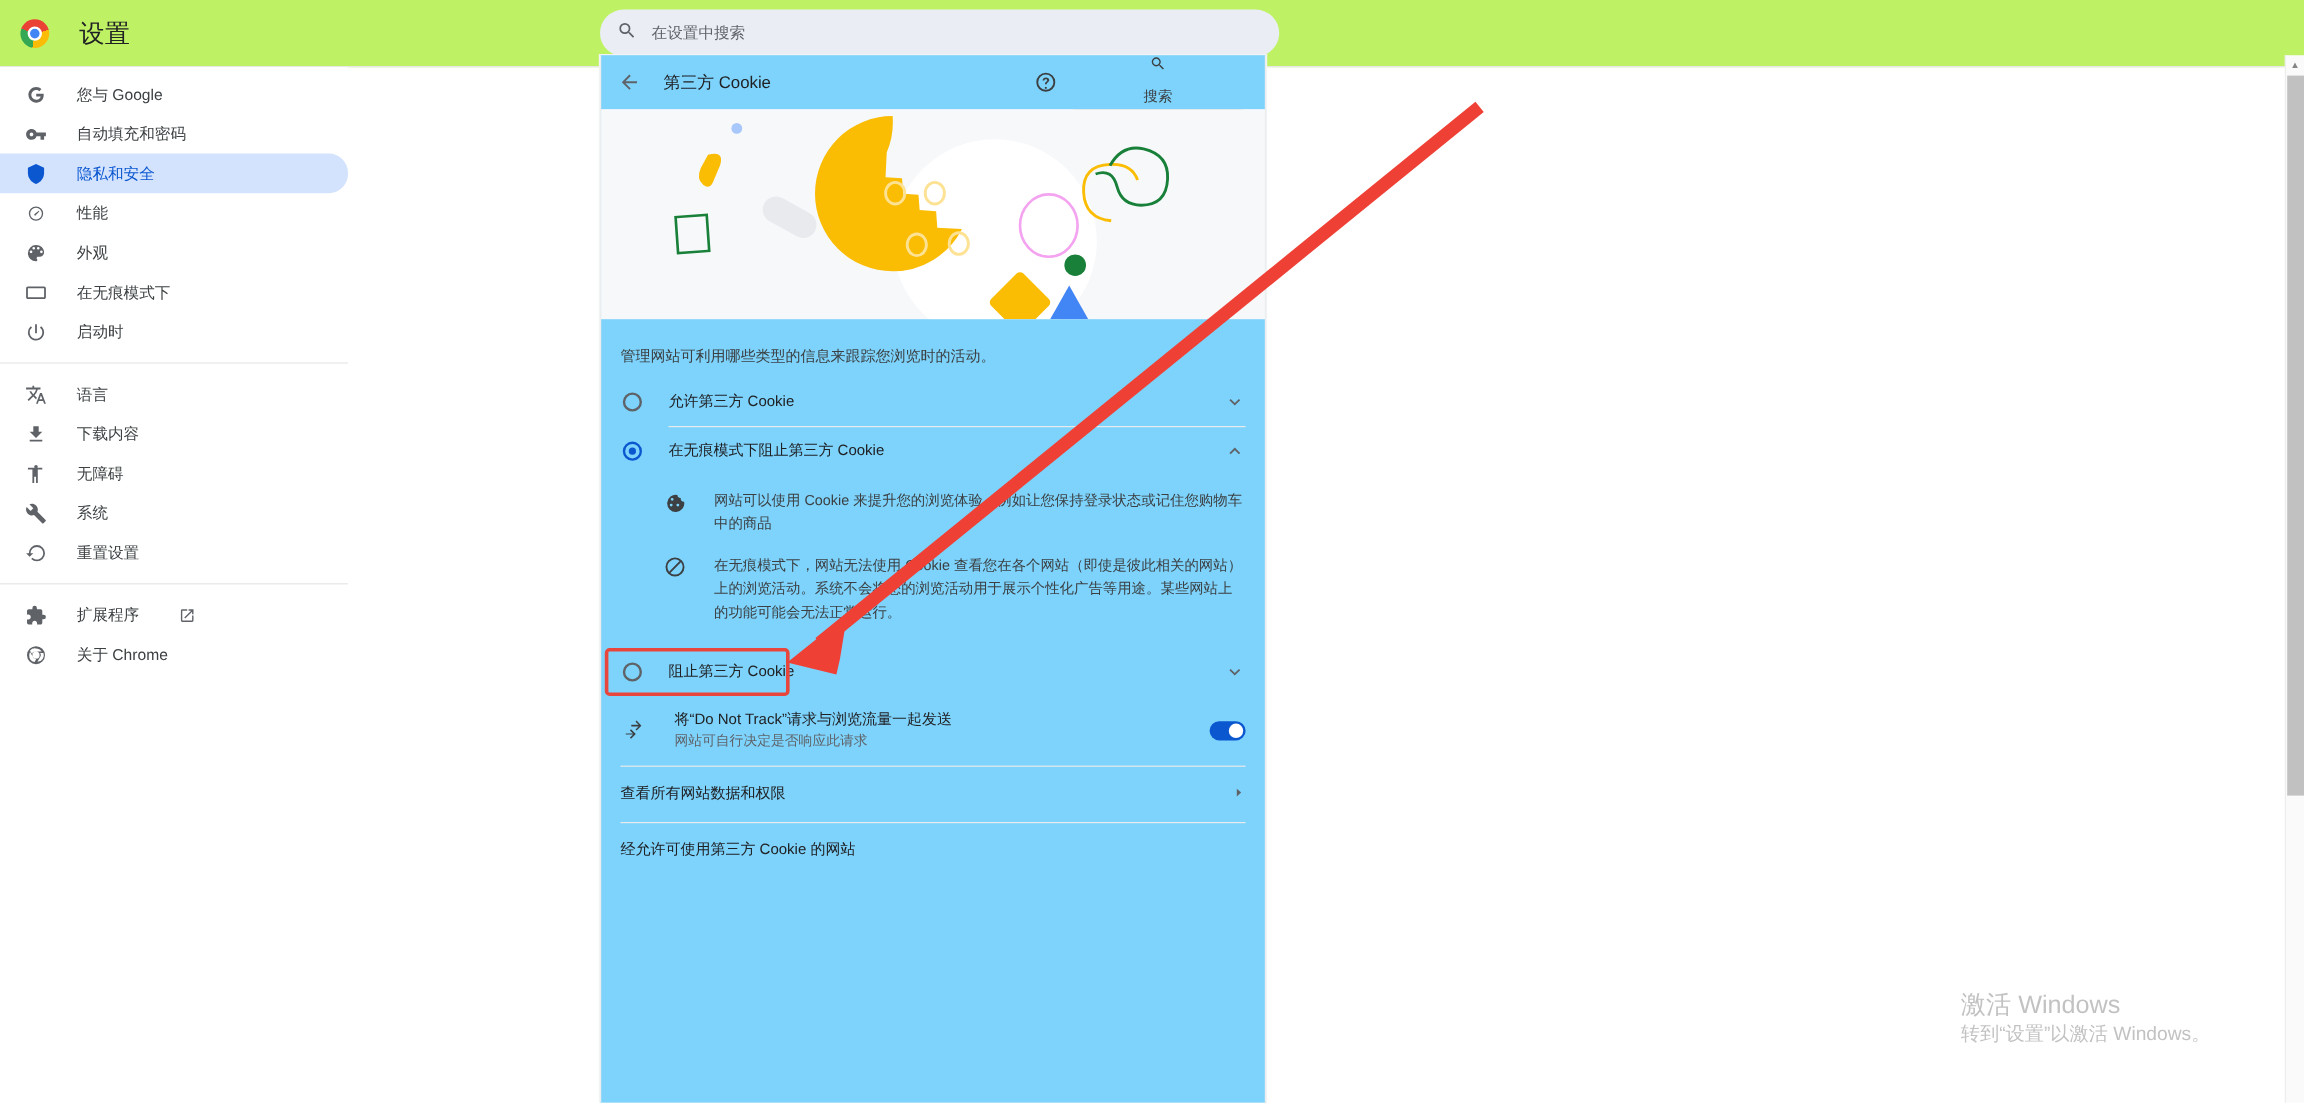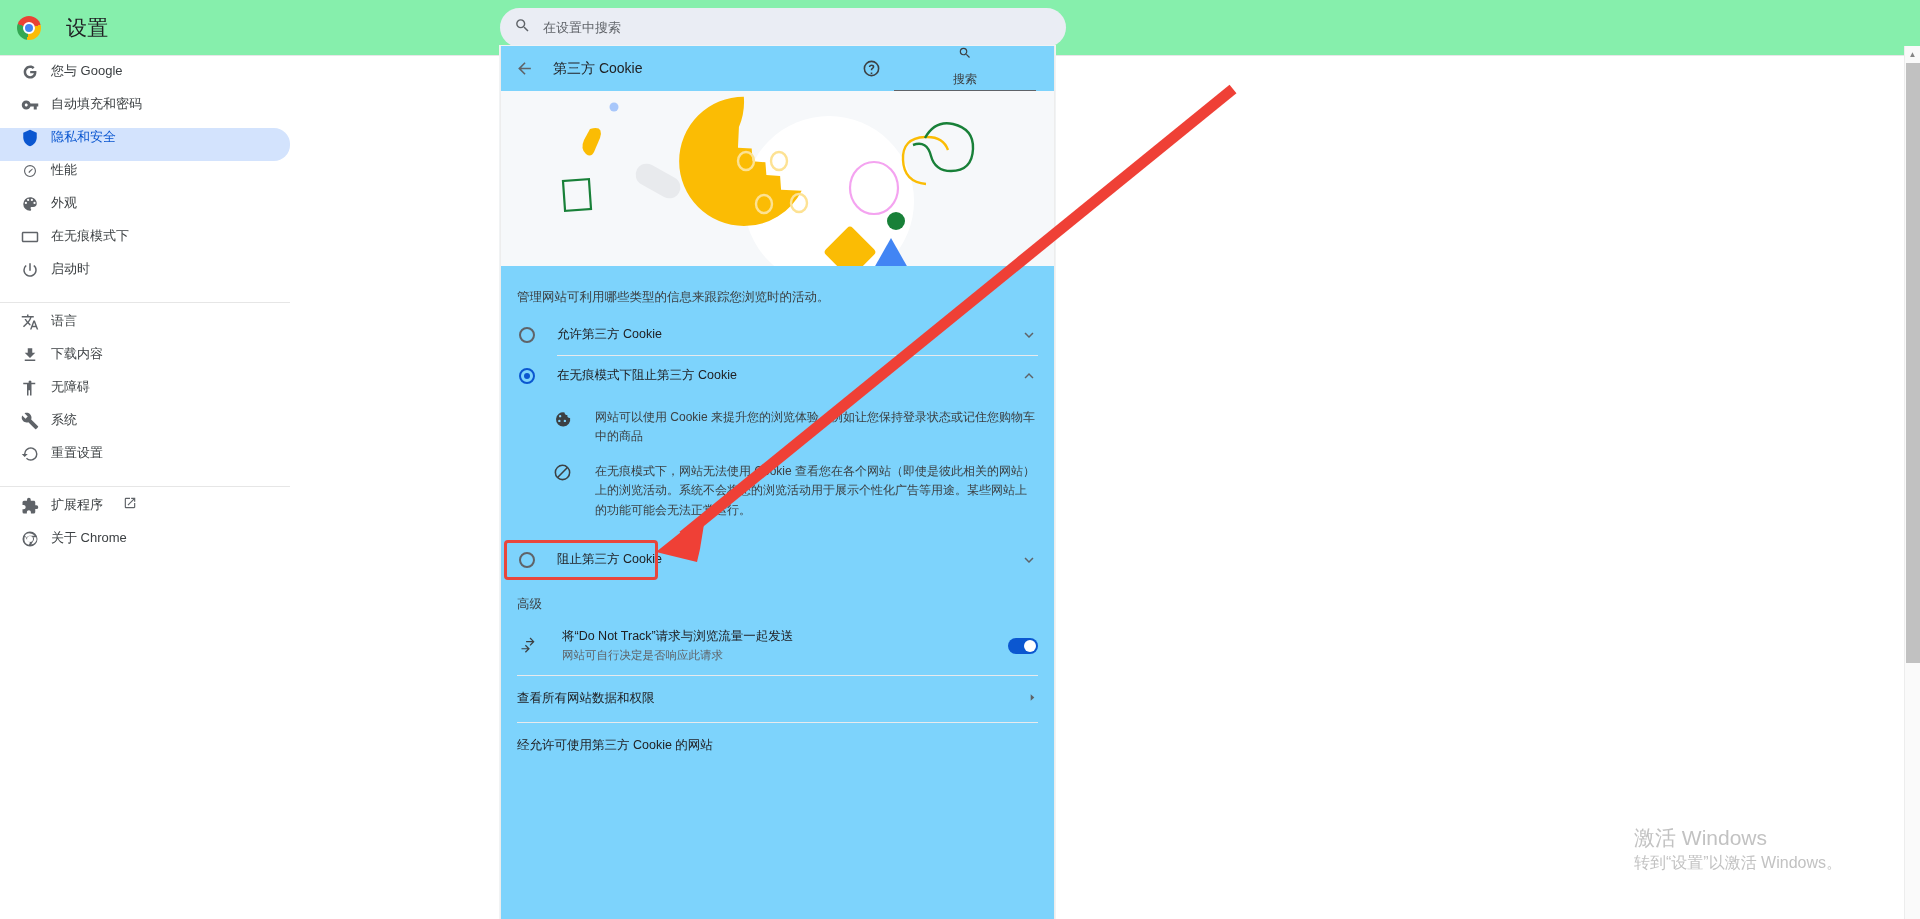--- a/index.html
+++ b/index.html
@@ -8,21 +8,21 @@
     overflow: hidden;
     font-family: "Liberation Sans", "DejaVu Sans", sans-serif;
     background: #ffffff;
     color: #202124;
   }
   .app { position: relative; width: 1920px; height: 919px; }
 
   
   .topbar {
     position: absolute; top: 0; left: 0; width: 1920px; height: 56px;
-    background: #86efac; display: flex; align-items: center;
+    background: #bef264; display: flex; align-items: center;
     border-bottom: 1px solid #e7e7e7;
   }
   .chrome-logo { margin-left: 17px; width: 24px; height: 24px; position: relative; }
   .chrome-logo .outer {
     position:absolute; inset:0; border-radius:50%;
     background: conic-gradient(from -35deg, #ea4335 0deg 110deg, #fbbc05 110deg 225deg, #34a853 225deg 325deg, #ea4335 325deg 360deg);
   }
   .chrome-logo .inner {
     position:absolute; left:6px; top:6px; width:12px; height:12px;
     border-radius:50%; background:#4285f4; border:2px solid #fff;
@@ -36,22 +36,22 @@
     padding-left: 14px; gap: 12px;
   }
   .top-search .ph { font-size: 13px; color: #5f6368; }
 
   
   .sidebar {
     position: absolute; top: 56px; left: 0; width: 290px; height: 863px;
     background: #fff; padding-top: 6px;
   }
   .nav-item {
-    display: flex; align-items: flex-start; height: 33px; margin: 0 0 0 0;
-    padding-left: 20px; gap: 11px; border-radius: 0 16px 16px 0;
+    display: flex; align-items: center; height: 33px; margin: 0 0 0 0;
+    padding-left: 20px; gap: 24px; border-radius: 0 16px 16px 0;
     font-size: 13px; color: #3c4043; cursor: pointer; margin-bottom: 0;
   }
   .nav-item + .nav-item { margin-top: 0; }
   .nav-item .ico { width: 20px; height: 20px; flex: 0 0 20px; display: flex; align-items: center; justify-content: center; color: #5f6368; }
   .nav-item .ico svg { width: 18px; height: 18px; fill: currentColor; }
   .nav-item.active { background: #d3e3fd; color: #0b57d0; font-weight: 500; }
   .nav-item.active .ico { color: #0b57d0; }
   .nav-item .ext { margin-left: 9px; width: 14px; height: 14px; color:#5f6368; display:flex; }
   .nav-item .ext svg { width:14px;height:14px;fill:currentColor; }
   .nav-divider { height: 1px; background: #e6e6e6; margin: 9px 0 9px 0; width: 100%; }
@@ -387,21 +387,20 @@
       <span class="radio"></span>
       <span class="lbl">阻止第三方 Cookie</span>
       <span class="chev">
         <svg viewBox="0 0 24 24">
             <path d="M7.41 8.59 12 13.17l4.59-4.58L18 10l-6 6-6-6 1.41-1.41z"></path>
           </svg>
       </span>
       <span class="highlight-box" style="right:auto;width:154px;left:3px;"></span>
     </div>
 
-    <div class="adv-title">高级</div>
 
     <div class="dnt-row">
       <span class="di">
         <svg viewBox="0 0 24 24">
             <path d="M3 17h7.2l-3.1 3.1 1.1 1.1L13 16.5 8.2 11.7l-1.1 1.1L10.2 16H3v1zM13.8 3 12.7 4.1 15.8 7.2H8.5v1.6h7.3l-3.1 3.1 1.1 1.1 4.8-4.8L13.8 3z"></path>
           </svg>
       </span>
       <span class="dnt-text">
         <div class="t1">将“Do Not Track”请求与浏览流量一起发送</div>
         <div class="t2">网站可自行决定是否响应此请求</div>

